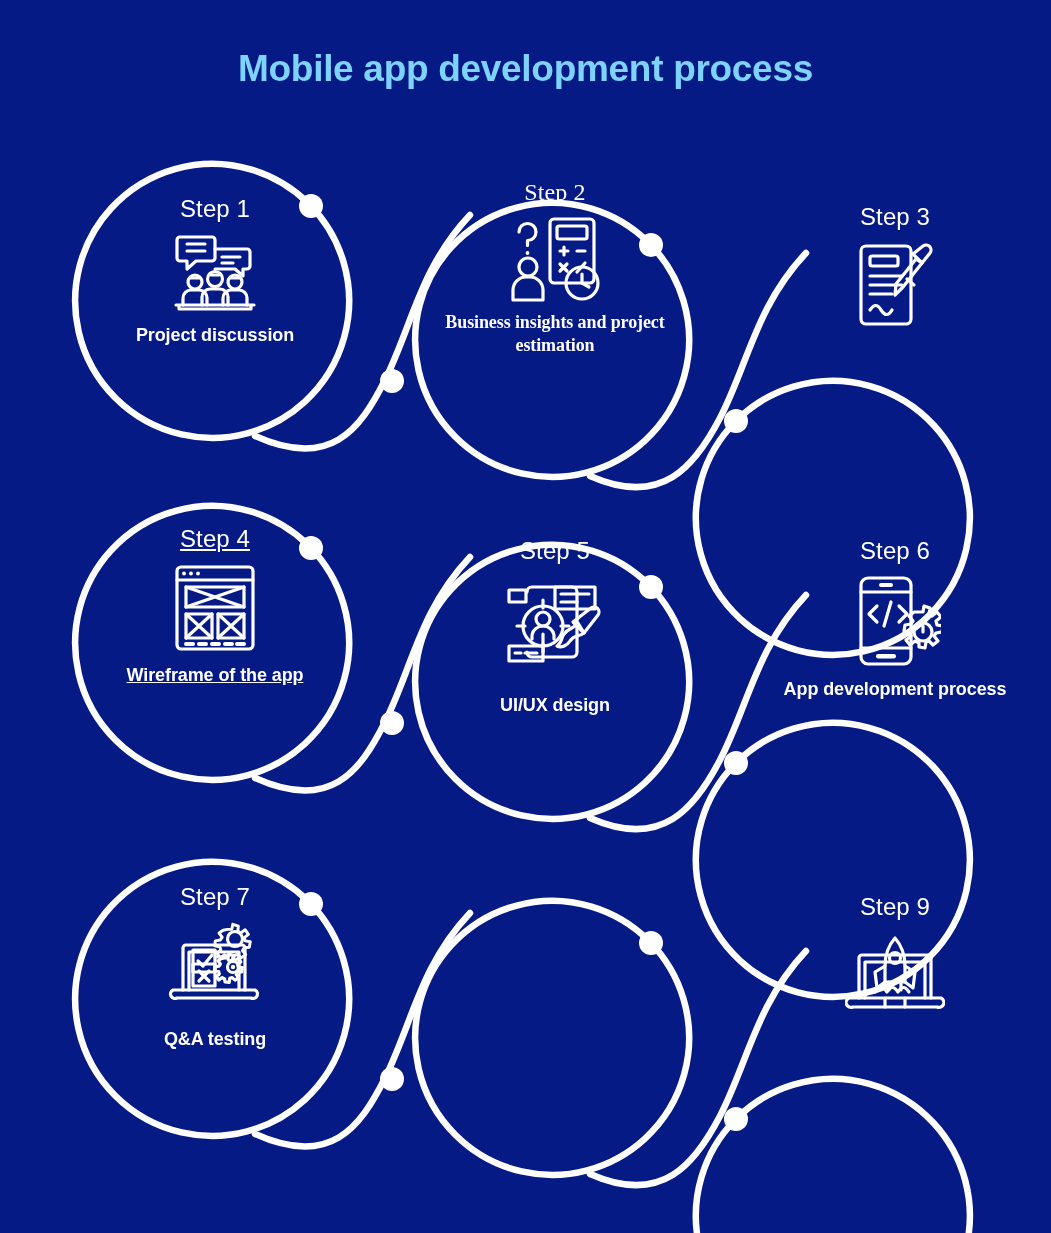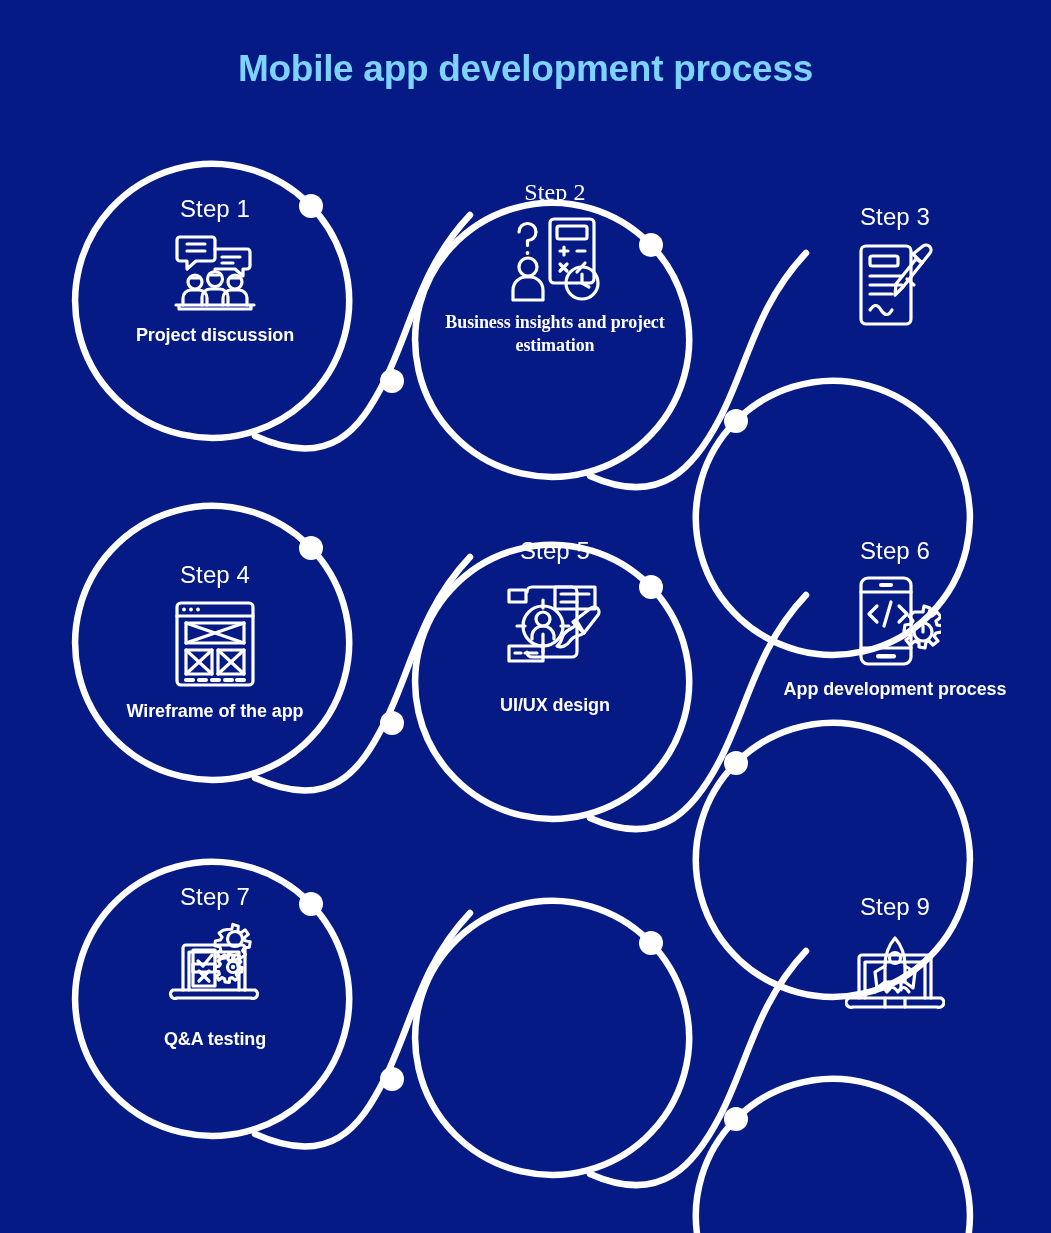--- a/index.html
+++ b/index.html
@@ -183,21 +183,21 @@
       <rect x="21" y="16" width="28" height="10" rx="2"></rect>
       <path d="M21 36 h32 M21 45 h32 M21 54 h22"></path>
       <path d="M21 70 q6 -9 11 0 q6 9 11 0"></path>
 
       <path d="M64 14 l10 -8 a5 5 0 0 1 7 7 l-8 10 z"></path>
       <path d="M73 23 l-19 24 -8 8 1 -11 20 -25 z"></path>
       <path d="M58 39 l7 6"></path>
     </svg>
   </div>
 
-  <div class="step-node" style="left:90px; top:562px;">
+  <div class="step-node" style="left:90px; top:526px;text-decoration:underline;">
     <div class="step-eyebrow">Step 4</div>
     <svg class="step-icon" width="92" height="92" viewBox="0 0 92 92" fill="none" stroke="#ffffff" stroke-width="3.2" stroke-linecap="round" stroke-linejoin="round">
       <rect x="8" y="5" width="76" height="82" rx="4"></rect>
       <path d="M8 18 h76"></path>
       <circle cx="15" cy="11.5" r="1.9" fill="#ffffff" stroke="none"></circle>
       <circle cx="22" cy="11.5" r="1.9" fill="#ffffff" stroke="none"></circle>
       <circle cx="29" cy="11.5" r="1.9" fill="#ffffff" stroke="none"></circle>
       <rect x="17" y="25" width="58" height="20"></rect>
       <path d="M17 25 l58 20 M75 25 l-58 20"></path>
       <rect x="17" y="52" width="26" height="24"></rect>

